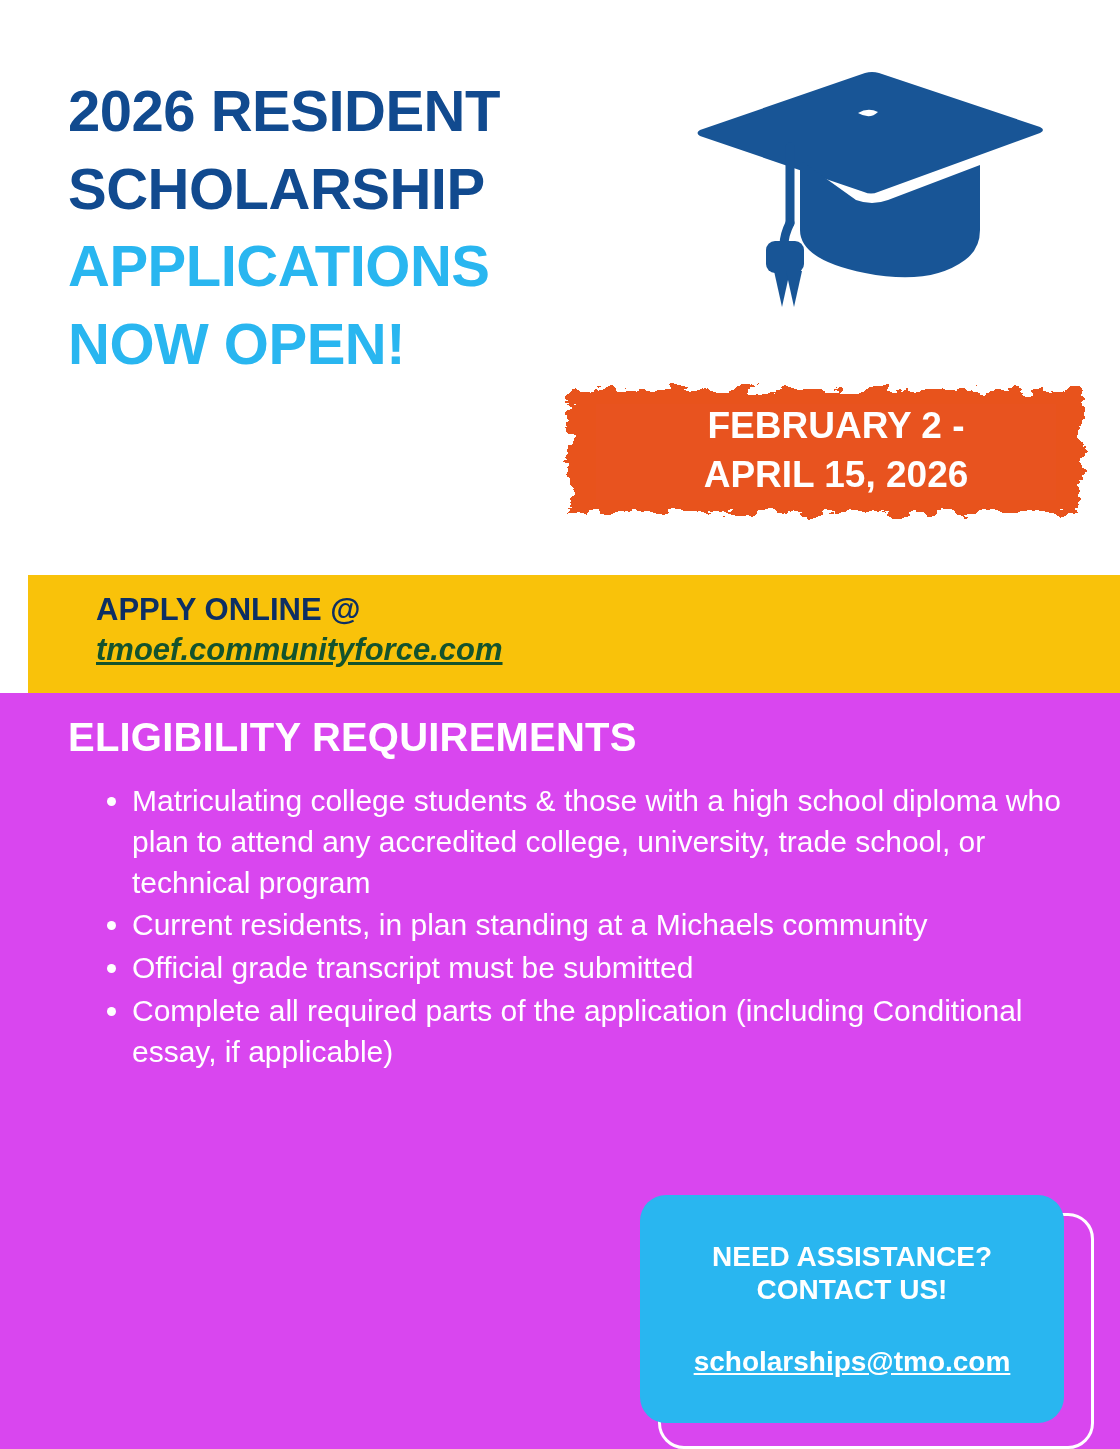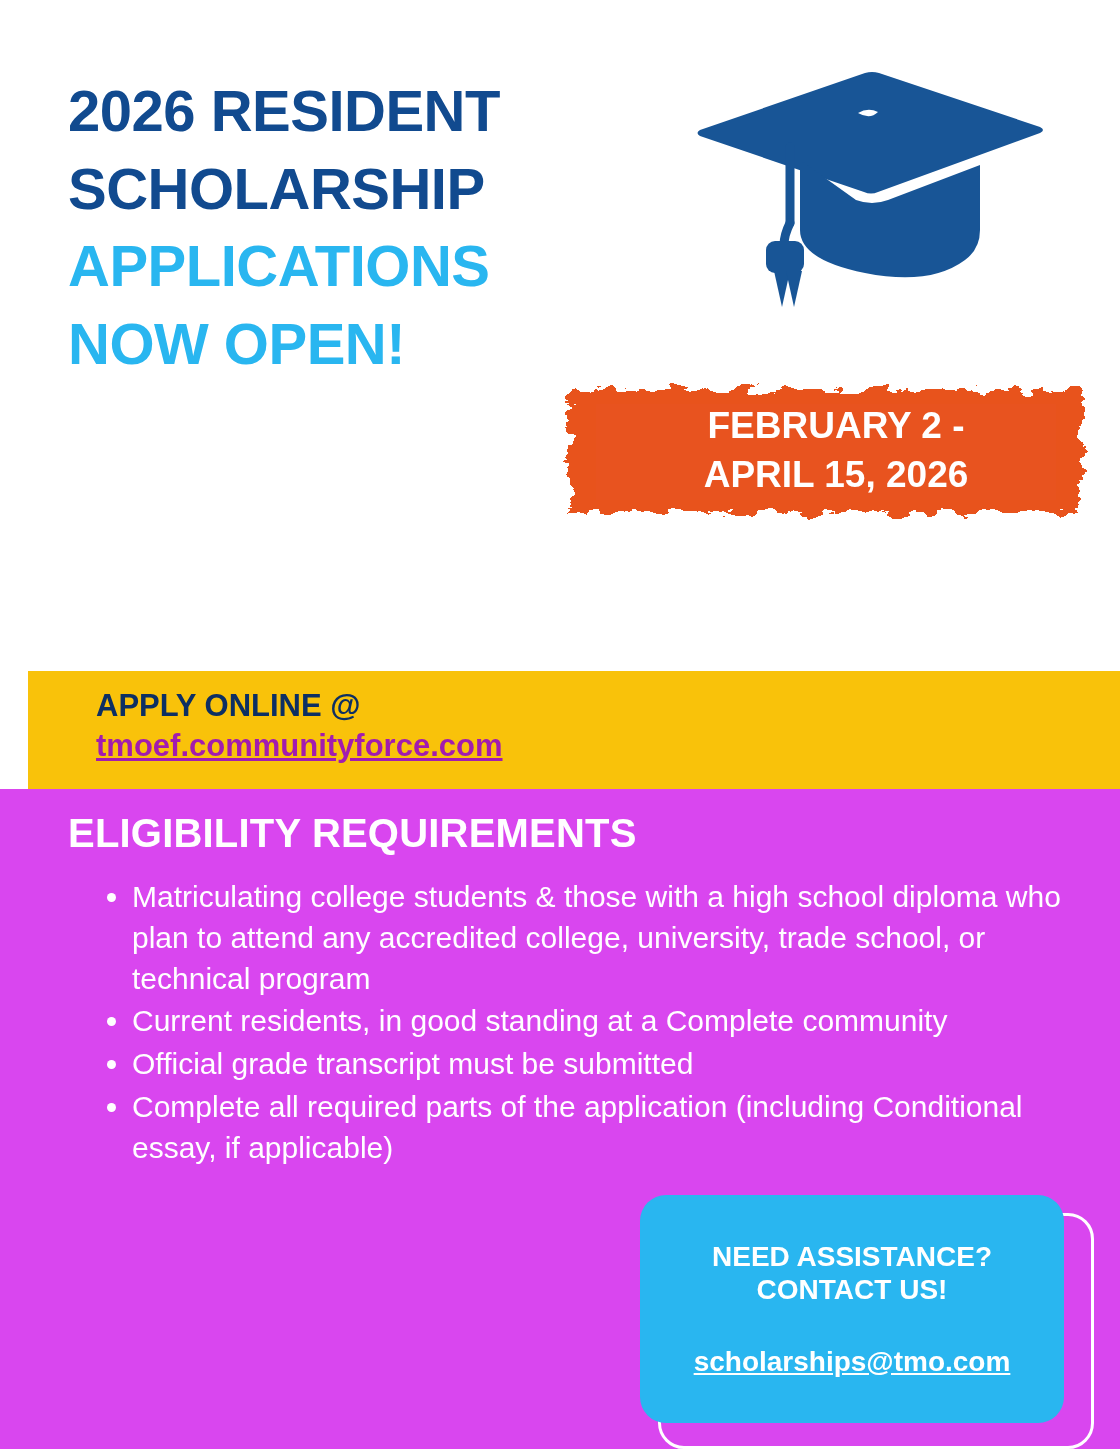--- a/index.html
+++ b/index.html
@@ -12,21 +12,21 @@
     background: #ffffff;
     font-family: "Liberation Sans", sans-serif;
     overflow: hidden;
     position: relative;
   }
 
   
   .header {
     position: relative;
     width: 1120px;
-    height: 671px;
+    height: 575px;
     background: #ffffff;
     box-sizing: border-box;
     text-decoration: underline;
   }
 
   .headline {
     position: absolute;
     left: 68px;
     top: 72px;
     width: 600px;
@@ -90,21 +90,22 @@
     left: 68px;
     top: 15px;
     color: #0d2f63;
     font-size: 31px;
     font-weight: bold;
     line-height: 1.28;
   }
   .apply-bar .apply-url {
     display: block;
     text-decoration: underline;
-    color: #a21caf;
+    color: #14532d;
+    font-style: italic;
   }
 
   
   .body-blue {
     position: relative;
     width: 1120px;
     height: 756px;
     background: #d946ef;
     box-sizing: border-box;
   }
@@ -233,21 +234,21 @@
   <div class="apply-text">
     <span>APPLY ONLINE @</span>
     <span class="apply-url">tmoef.communityforce.com</span>
   </div>
 </div>
 
 <div class="body-blue">
   <div class="elig-title">ELIGIBILITY REQUIREMENTS</div>
   <ul class="elig-list">
     <li>Matriculating college students &amp; those with a high school diploma who plan to attend any accredited college, university, trade school, or technical program</li>
-    <li>Current residents, in good standing at a Complete community</li>
+    <li>Current residents, in plan standing at a Michaels community</li>
     <li>Official grade transcript must be submitted</li>
     <li>Complete all required parts of the application (including Conditional essay, if applicable)</li>
   </ul>
 </div>
 
 <div class="contact-wrap">
   <div class="contact-frame"></div>
   <div class="contact-card">
     <span class="cline">NEED ASSISTANCE?</span>
     <span class="cline">CONTACT US!</span>

